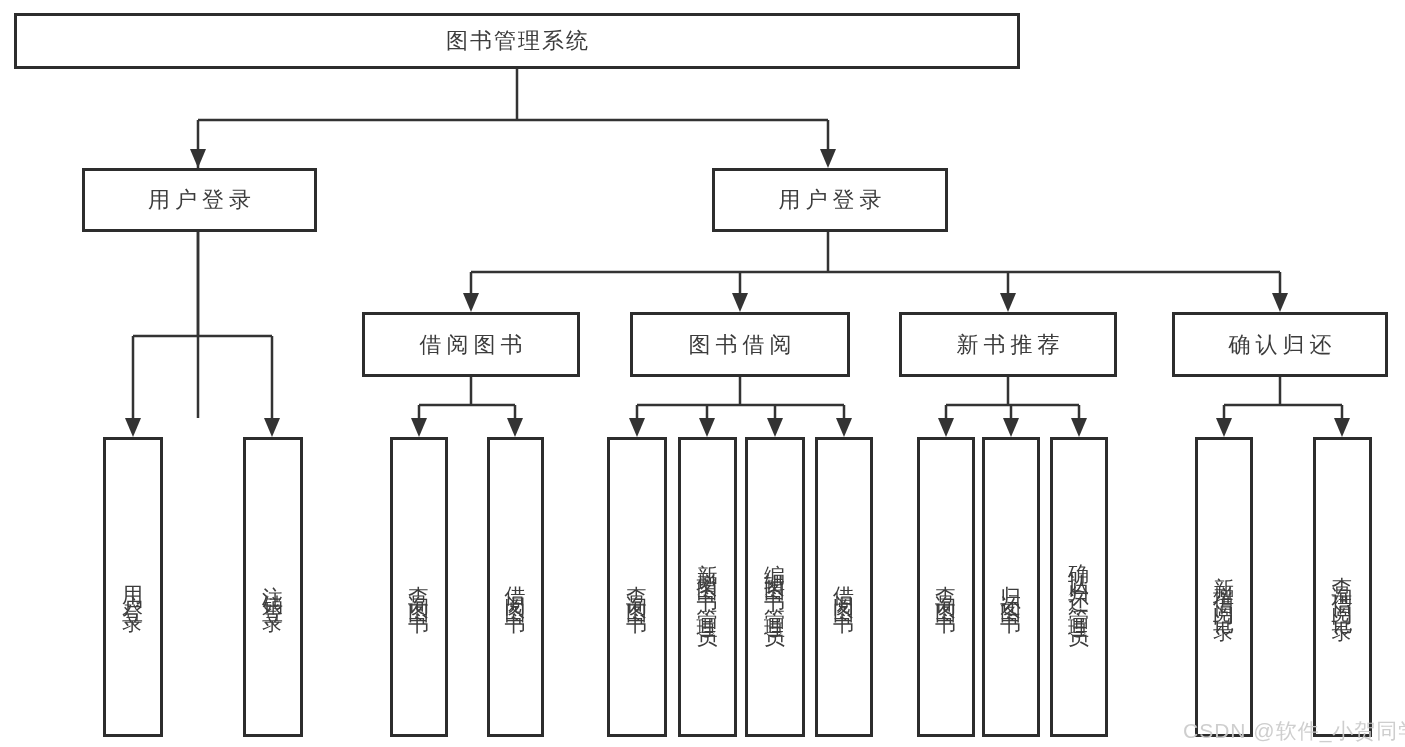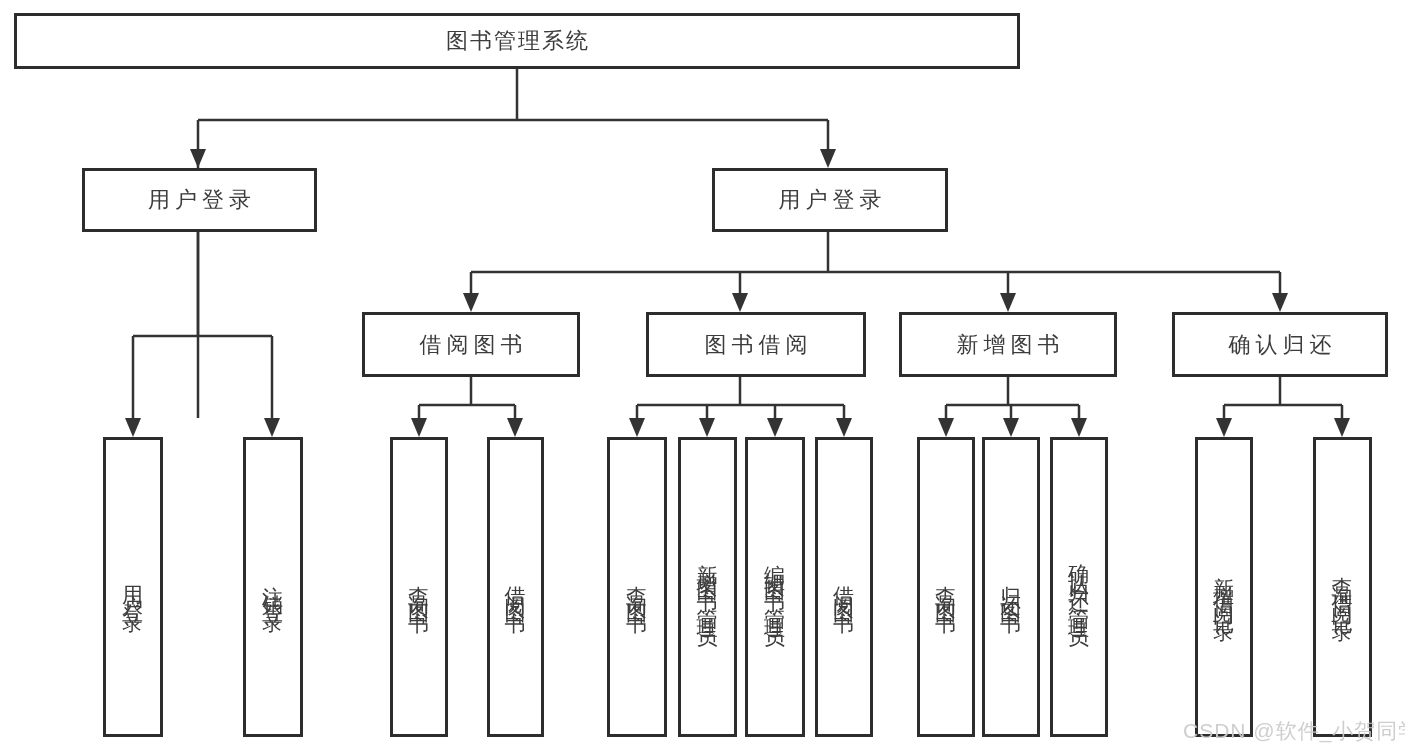--- a/index.html
+++ b/index.html
@@ -94,25 +94,25 @@
   <div class="box" style="left:82px;top:168px;width:235px;height:64px">
     <span class="hlbl">用户登录</span>
   </div>
   <div class="box" style="left:712px;top:168px;width:236px;height:64px">
     <span class="hlbl">用户登录</span>
   </div>
 
   <div class="box" style="left:362px;top:312px;width:218px;height:65px">
     <span class="hlbl">借阅图书</span>
   </div>
-  <div class="box" style="left:646px;top:312px;width:220px;height:65px">
+  <div class="box" style="left:630px;top:312px;width:220px;height:65px">
     <span class="hlbl">图书借阅</span>
   </div>
   <div class="box" style="left:899px;top:312px;width:218px;height:65px">
-    <span class="hlbl">新增图书</span>
+    <span class="hlbl">新书推荐</span>
   </div>
   <div class="box" style="left:1172px;top:312px;width:216px;height:65px">
     <span class="hlbl">确认归还</span>
   </div>
 
   <div class="box" style="left:103px;top:437px;width:60px;height:300px">
     <span class="vlbl">用户登录</span>
   </div>
   <div class="box" style="left:243px;top:437px;width:60px;height:300px">
     <span class="vlbl">注销登录</span>

